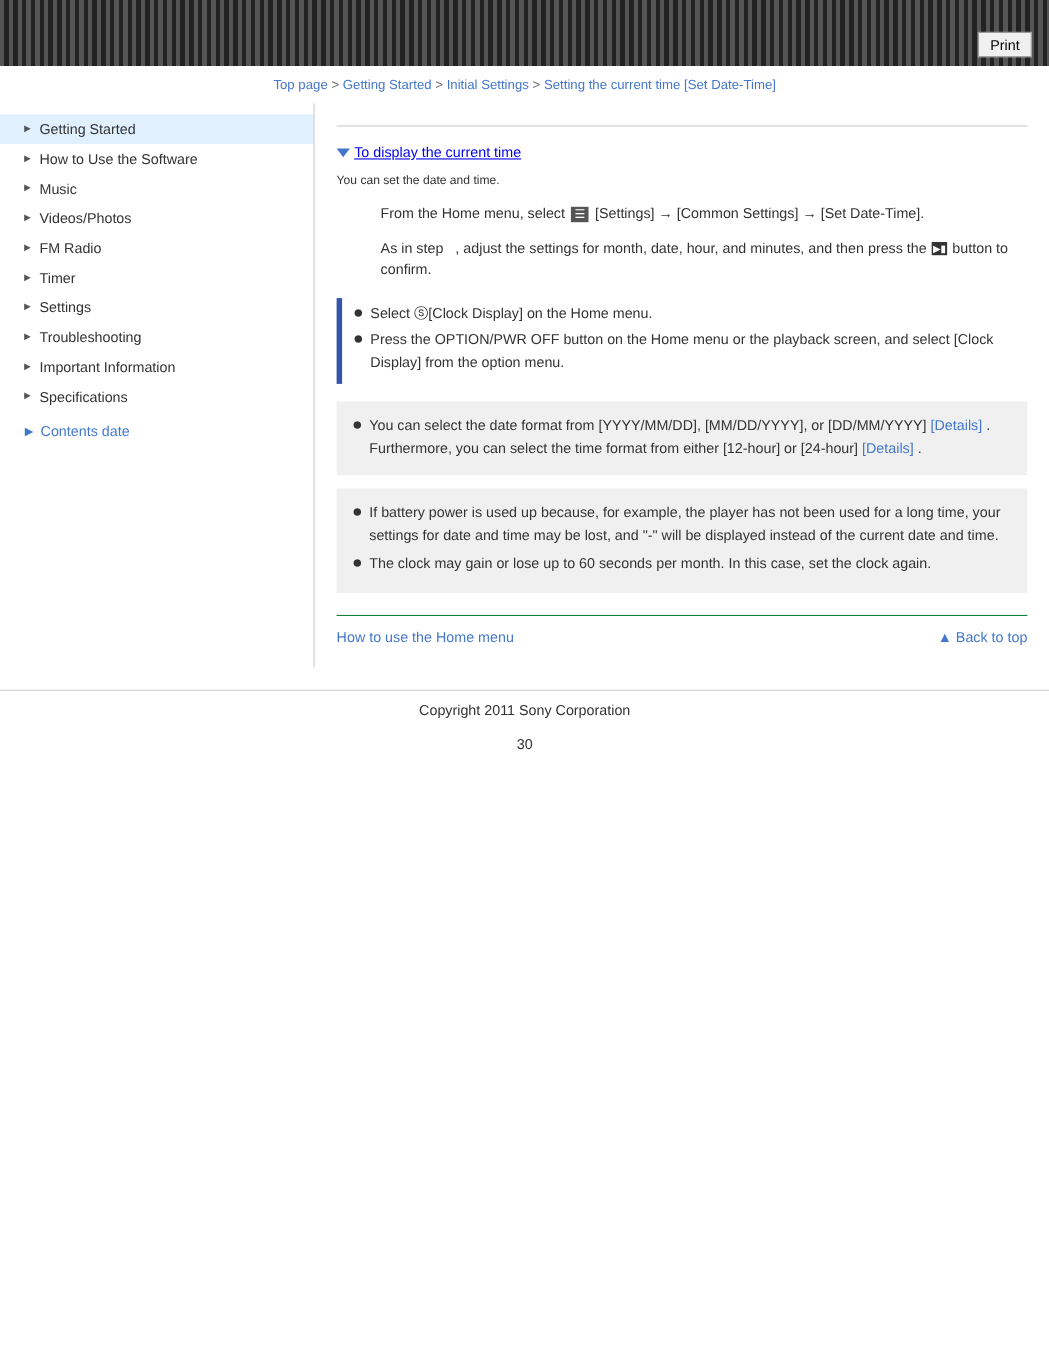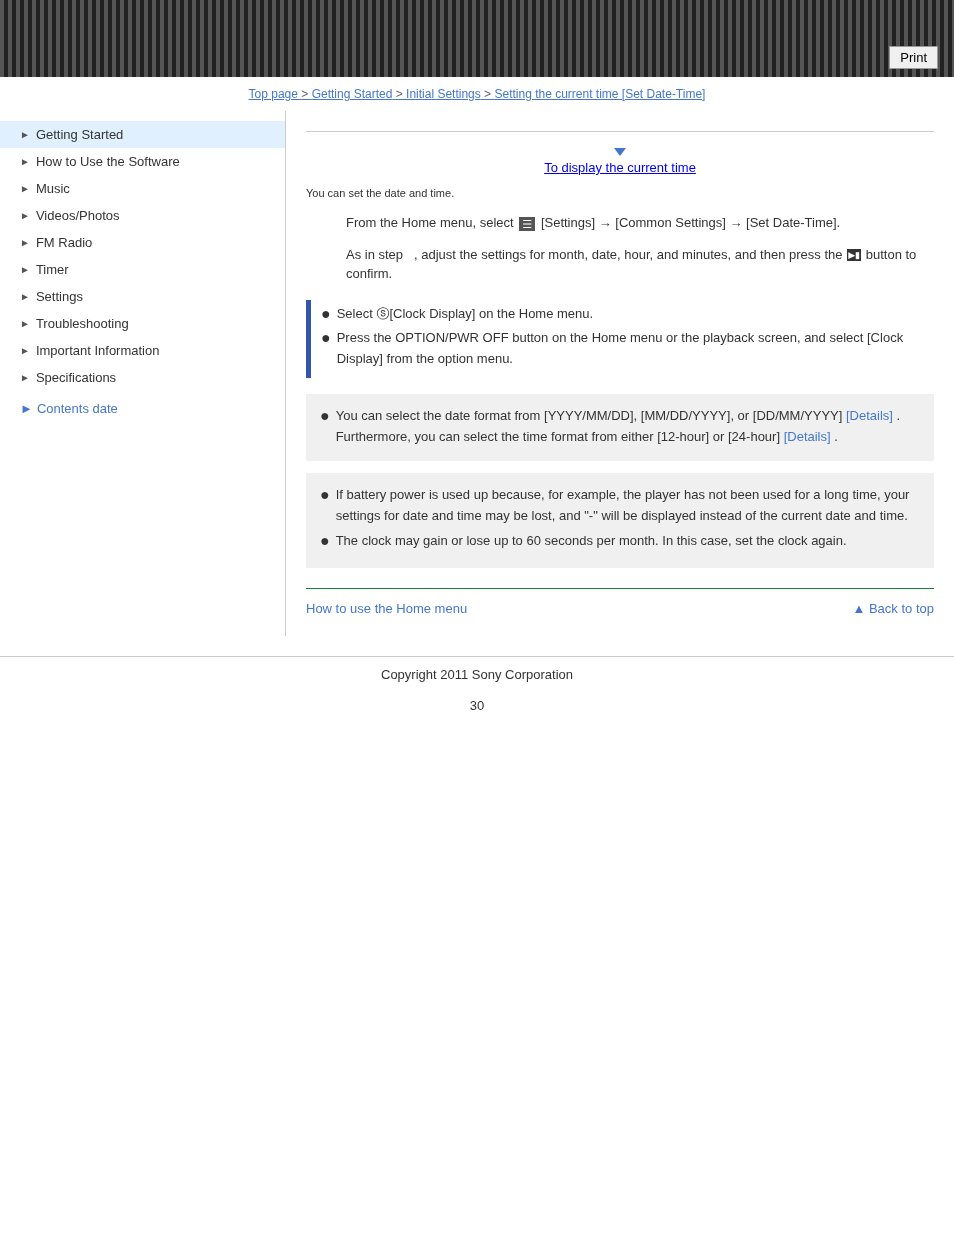--- a/index.html
+++ b/index.html
@@ -7,21 +7,21 @@
       font-family: Arial, sans-serif;
       font-size: 13px;
       color: #333;
       background: #fff;
       width: 954px;
     }
 
     
     .header-stripe {
       width: 100%;
-      height: 77px;
+      height: 60px;
       background: repeating-linear-gradient(
         90deg,
         #555 0px, #555 4px,
         #222 4px, #222 8px
       );
       position: relative;
     }
     .print-btn {
       position: absolute;
       right: 16px;
@@ -32,21 +32,20 @@
       cursor: pointer;
       font-size: 13px;
     }
 
     
     .breadcrumb {
       text-align: center;
       padding: 10px 20px;
       font-size: 12px;
       color: #4477cc;
-      text-decoration: underline;
     }
     .breadcrumb a {
       color: #4477cc;
       text-decoration: none;
     }
     .breadcrumb span {
       color: #666;
     }
 
     
@@ -112,21 +111,20 @@
     }
 
     
     .section-title {
       color: #4477cc;
       font-size: 13px;
       margin: 10px 0 12px 0;
       display: flex;
       align-items: center;
       gap: 4px;
-      flex-direction: column;
     }
     .triangle-down {
       width: 0; height: 0;
       border-left: 6px solid transparent;
       border-right: 6px solid transparent;
       border-top: 8px solid #4477cc;
       display: inline-block;
     }
 
     .intro-text {

